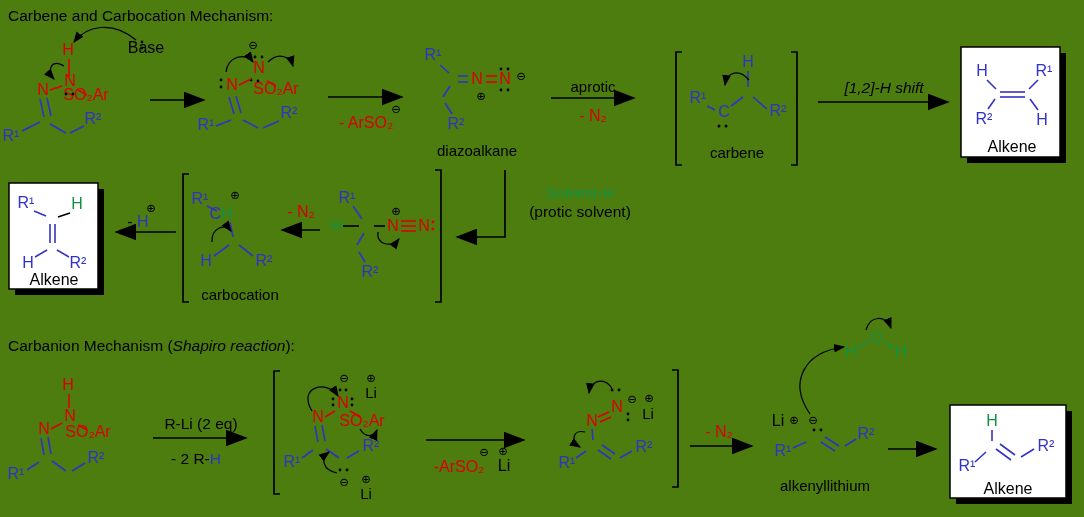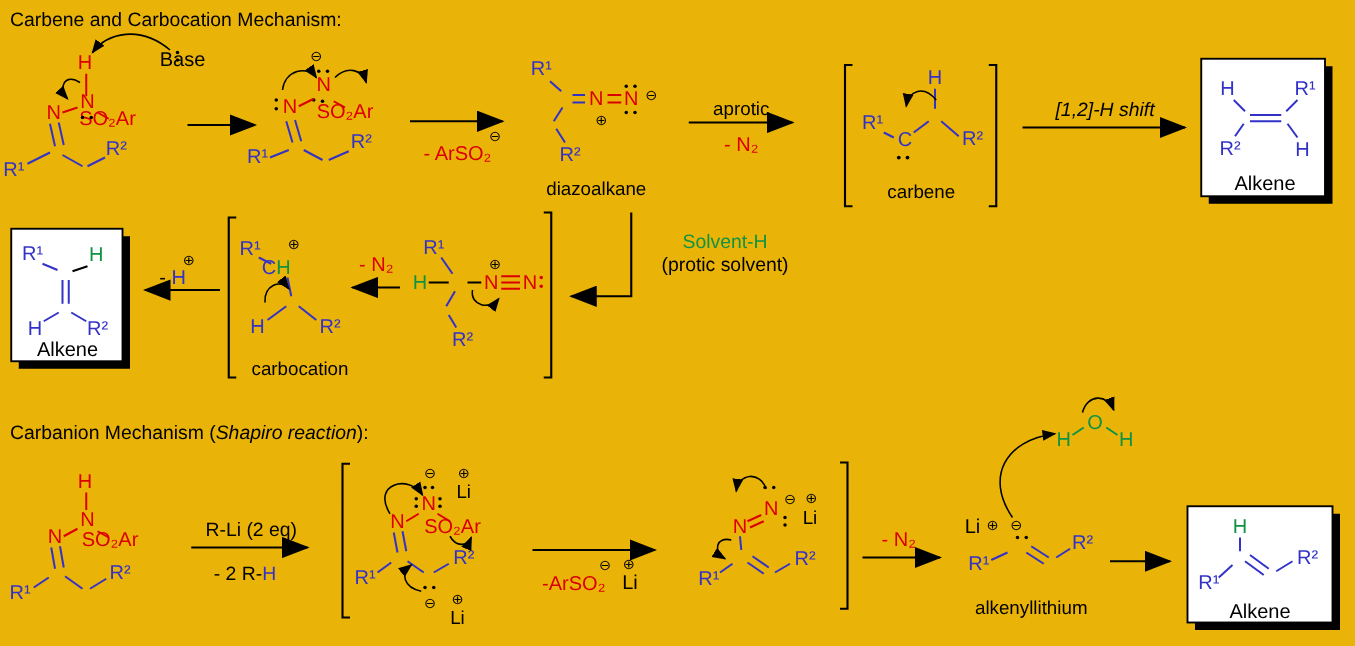--- a/index.html
+++ b/index.html
@@ -1,16 +1,16 @@
 <!DOCTYPE html>
 <html style="--red: #db0000; --blue: #3232c8; --green: #0f9343; --black: #000000;"><head>
 <meta charset="utf-8">
 <style>
   html,body{margin:0;padding:0;background:#ffffff;}
-  #stage{position:relative;width:1084px;height:517px;background:#eab308;
+  #stage{position:relative;width:1084px;height:517px;background:#4d7c0f;
          font-family:"Liberation Sans","DejaVu Sans",sans-serif;}
   svg{display:block}
   text{font-family:"Liberation Sans","DejaVu Sans",sans-serif;}
   .ttl{font-size:15.5px;fill:var(--black);}
   .at{font-size:16px;text-anchor:middle;}
   .cap{font-size:15px;fill:var(--black);text-anchor:middle;}
   .chg{font-size:11.5px;text-anchor:middle;fill:var(--black);font-family:"DejaVu Sans",sans-serif;}
   .red{fill:var(--red);} .blue{fill:var(--blue);} .grn{fill:var(--green);} .blk{fill:var(--black);}
   .bR{stroke:var(--red);stroke-width:1.6;fill:none;}
   .bB{stroke:var(--blue);stroke-width:1.6;fill:none;}

